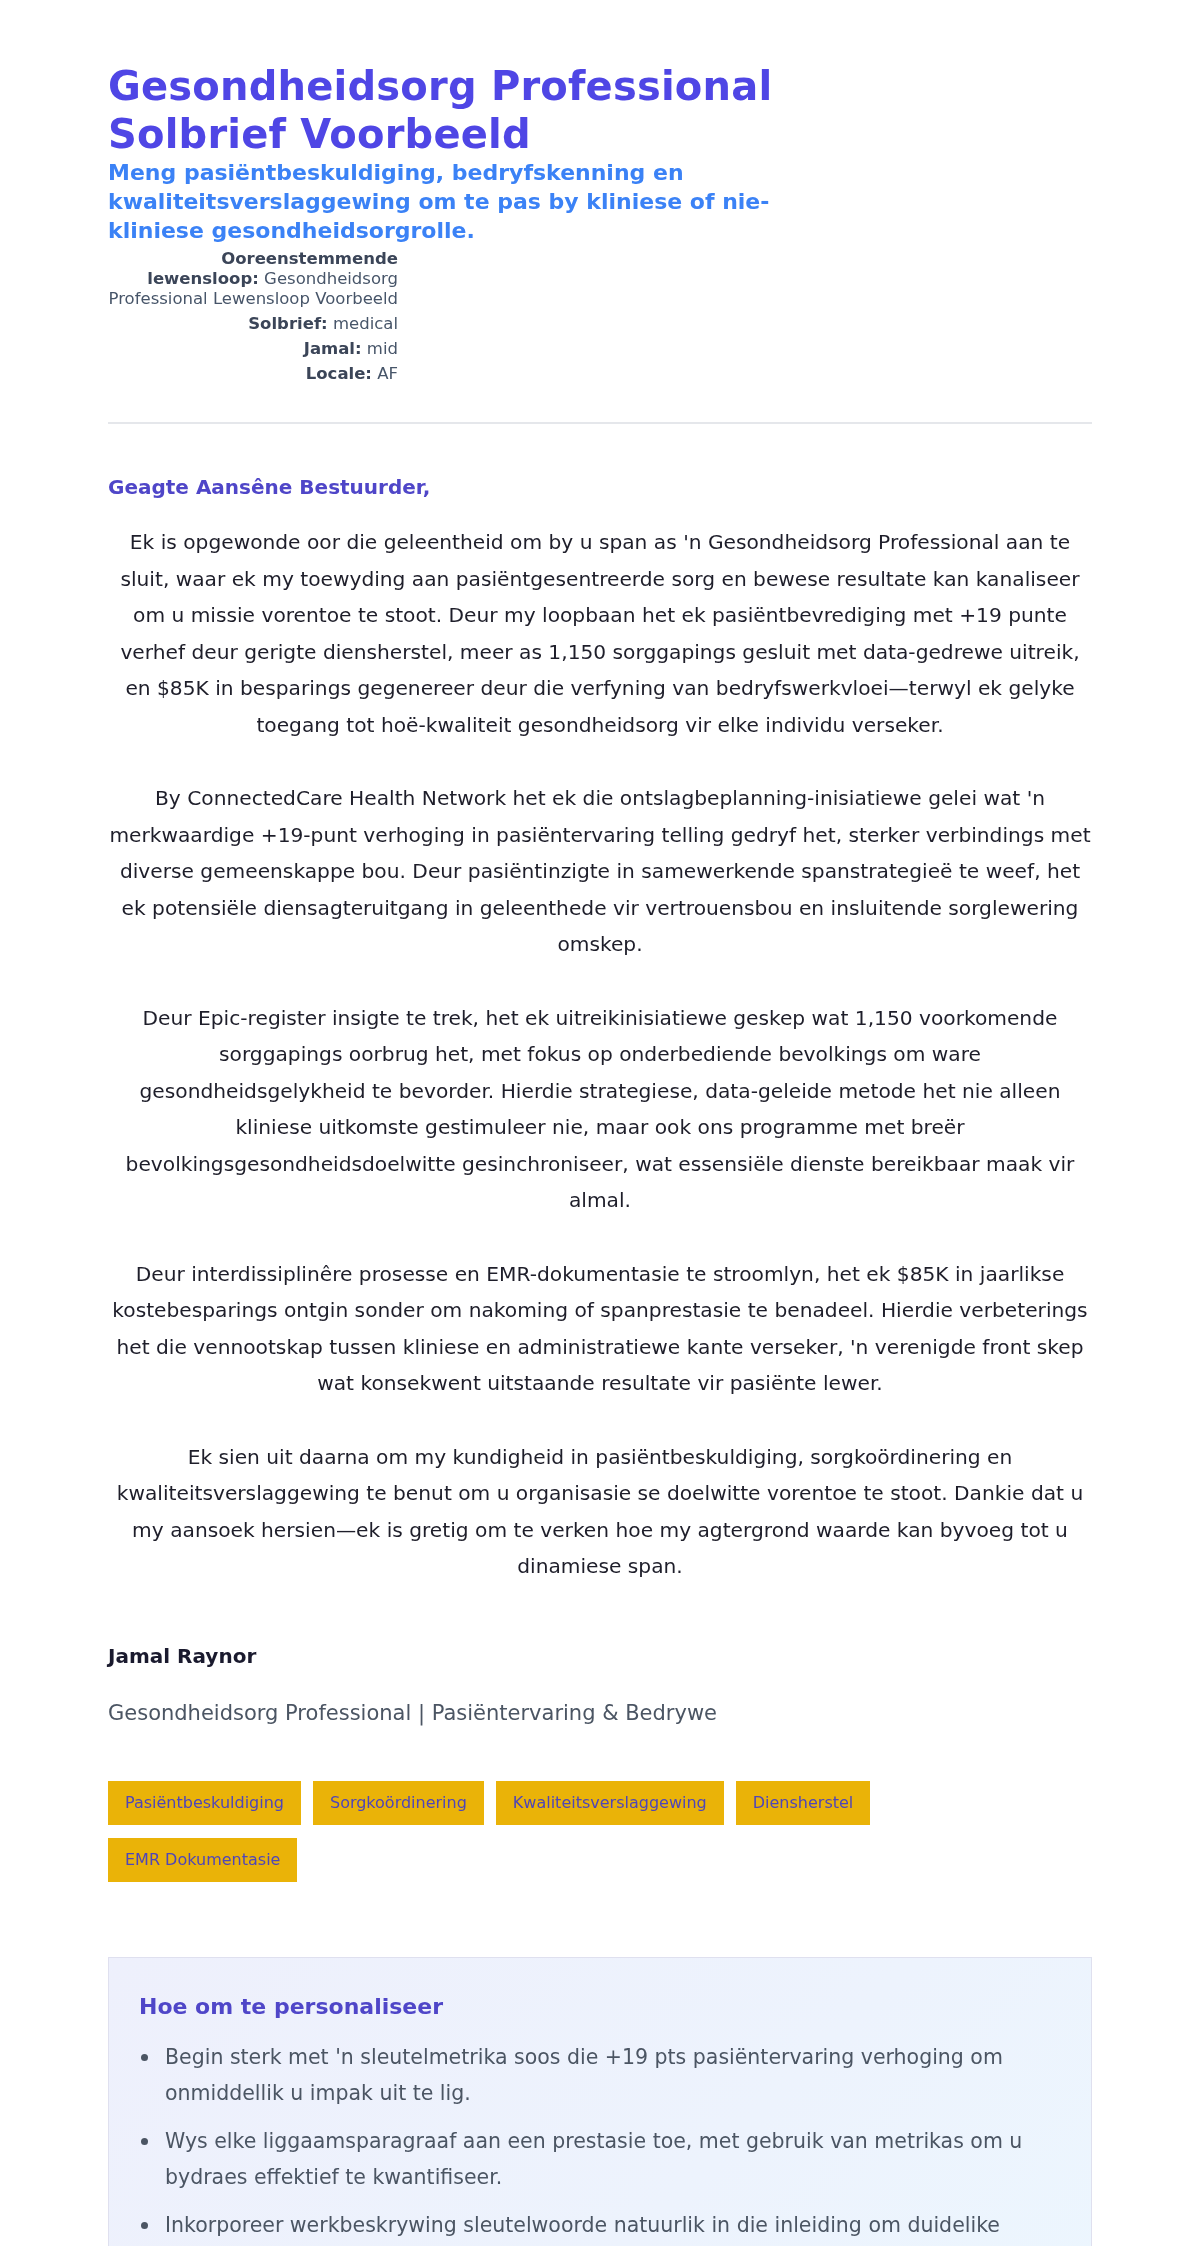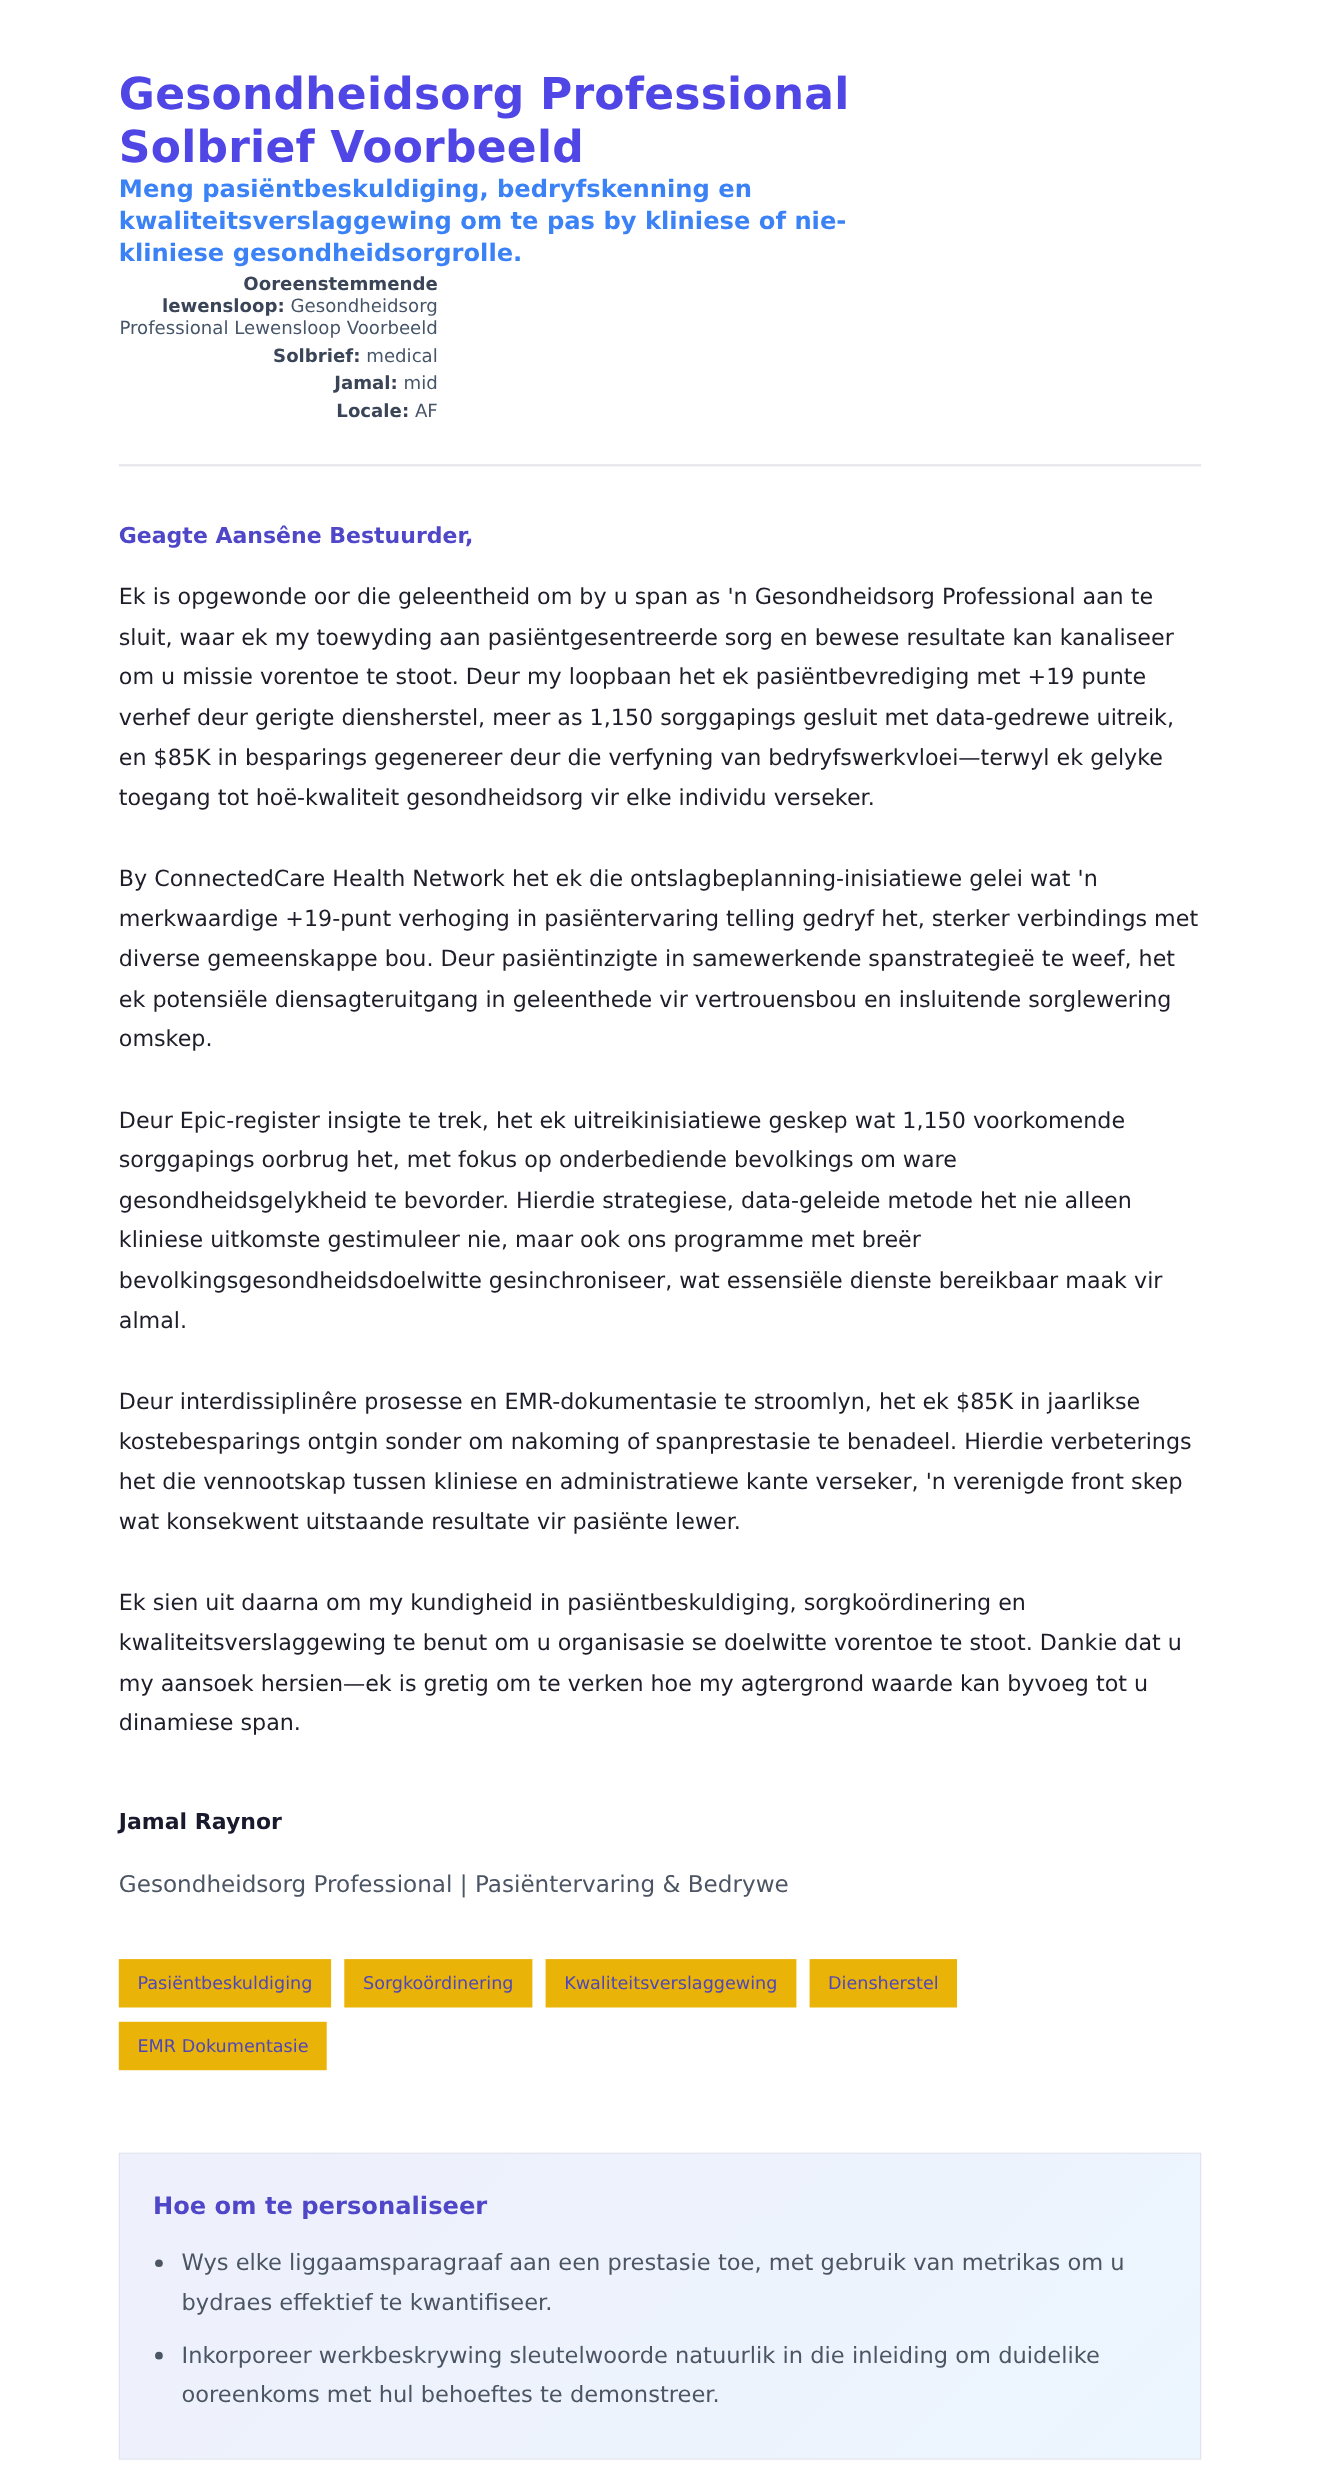--- a/index.html
+++ b/index.html
@@ -47,21 +47,21 @@
     }
     .meta-row { margin-bottom: 5px; }
     .meta-row b { color: #3b4558; font-weight: bold; }
     .greeting {
       margin-top: 50px;
       font-size: 20px;
       font-weight: bold;
       color: #4f46c8;
       line-height: 26px;
     }
-    .body-paras { margin-top: 24px; }
+    .body-paras { margin-top: 24px; text-align: center; }
     .para {
       font-size: 20.2px;
       line-height: 36.5px;
       color: #1e1e2a;
       margin-bottom: 37px;
     }
     .signoff { margin-top: 58px; }
     .sign-name {
       font-size: 20px;
       font-weight: bold;
@@ -172,18 +172,19 @@
     <span class="tag">Pasiëntbeskuldiging</span>
     <span class="tag">Sorgkoördinering</span>
     <span class="tag">Kwaliteitsverslaggewing</span>
     <span class="tag">Diensherstel</span>
     <span class="tag">EMR Dokumentasie</span>
   </div>
 
   <aside class="tips">
     <h3 class="tips-title">Hoe om te personaliseer</h3>
     <ul class="tips-list">
+      <li class="tips-item">Begin sterk met 'n sleutelmetrika soos die +19 pts pasiëntervaring verhoging om onmiddellik u impak uit te lig.</li>
       <li class="tips-item">Wys elke liggaamsparagraaf aan een prestasie toe, met gebruik van metrikas om u bydraes effektief te kwantifiseer.</li>
       <li class="tips-item">Inkorporeer werkbeskrywing sleutelwoorde natuurlik in die inleiding om duidelike ooreenkoms met hul behoeftes te demonstreer.</li>
     </ul>
   </aside>
 
 </div>
 
 </body></html>

